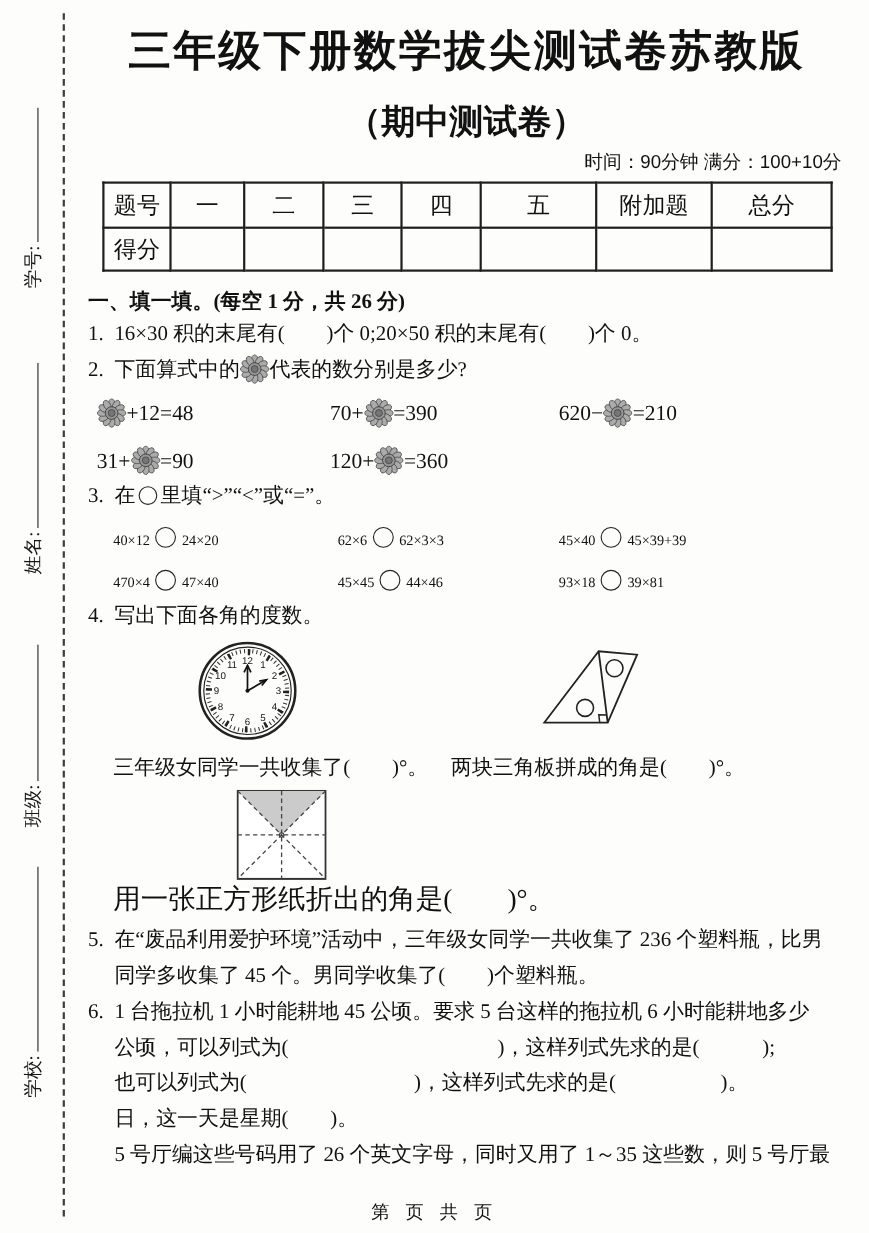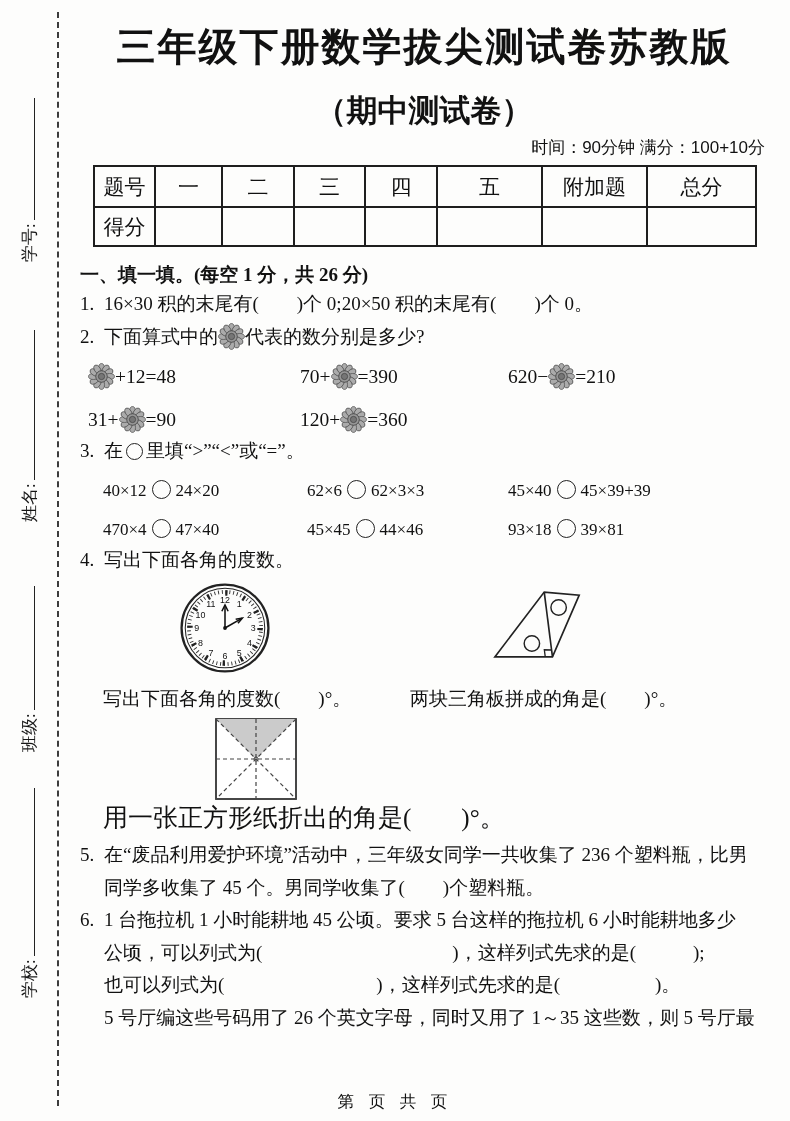--- a/index.html
+++ b/index.html
@@ -39,21 +39,21 @@
   .qline { font-size:19px; line-height:32.5px; white-space:nowrap; }
   .qnum  { display:inline-block; width:24px; }
   .ind   { padding-left:24px; }
 
   .eq-grid { display:grid; grid-template-columns:212px 208px 1fr; row-gap:13px;
              padding-left:8px; margin-top:9px; font-size:19.5px; }
   .eq { white-space:nowrap; height:30px; line-height:30px; }
   .flower { width:27px; height:27px; vertical-align:-7px; }
 
   .cmp-grid { display:grid; grid-template-columns:204px 201px 1fr; row-gap:11px;
-              padding-left:23px; margin-top:9px; font-size:17px; }
+              padding-left:23px; margin-top:9px; font-size:13px; }
   .cmp { white-space:nowrap; height:28px; line-height:28px; }
   .circ { display:inline-block; width:19px; height:19px; border:1.7px solid #222;
           border-radius:50%; vertical-align:-3.5px; margin:0 5px; }
   .circ.small { width:17px; height:17px; vertical-align:-3px; margin:0 3px; }
 
   .fig-row { position:relative; height:102px; margin-top:5px; }
   .clock-svg { position:absolute; left:100px; top:2px; }
   .tri-svg   { position:absolute; left:408px; top:8px; }
   .cap-row { display:flex; font-size:19px; line-height:27px; margin-top:2px; white-space:nowrap; }
   .cap-row .c1 { padding-left:23px; width:330px; }
@@ -231,21 +231,21 @@
       <svg class="tri-svg" width="96" height="72" viewBox="0 0 92 70">
         <polygon points="6,66 62,66 88,6 54,3" fill="none" stroke="#222" stroke-width="1.6"></polygon>
         <line x1="62" y1="66" x2="54" y2="3" stroke="#222" stroke-width="1.6"></line>
         <circle cx="68" cy="18" r="7.5" fill="none" stroke="#222" stroke-width="1.4"></circle>
         <circle cx="42" cy="53" r="7.5" fill="none" stroke="#222" stroke-width="1.4"></circle>
         <polyline points="55,66 54.1,59.1 61.1,59.3" fill="none" stroke="#222" stroke-width="1.3"></polyline>
       </svg>
     </div>
 
     <div class="cap-row">
-      <div class="c1">写出下面各角的度数(　　)°。</div>
+      <div class="c1">三年级女同学一共收集了(　　)°。</div>
       <div class="c2">两块三角板拼成的角是(　　)°。</div>
     </div>
 
     <div class="sq-row">
       <svg class="sq-svg" width="82" height="82" viewBox="0 0 82 82">
         <rect x="1" y="1" width="80" height="80" fill="#fff" stroke="#333" stroke-width="1.8"></rect>
         <polygon points="1,1 81,1 41,41" fill="#cbcbcb"></polygon>
         <g stroke="#444" stroke-width="1.2" stroke-dasharray="4 3">
           <line x1="1" y1="1" x2="81" y2="81"></line>
           <line x1="81" y1="1" x2="1" y2="81"></line>
@@ -262,20 +262,21 @@
       <div>
         <div class="qline"><span class="qnum">5.</span><span>在“废品利用爱护环境”活动中，三年级女同学一共收集了 236 个塑料瓶，比男</span></div>
         <div class="qline ind">同学多收集了 45 个。男同学收集了(　　)个塑料瓶。</div>
       </div>
       <div>
         <div class="qline"><span class="qnum">6.</span><span>1 台拖拉机 1 小时能耕地 45 公顷。要求 5 台这样的拖拉机 6 小时能耕地多少</span></div>
         <div class="qline ind">公顷，可以列式为(　　　　　　　　　　)，这样列式先求的是(　　　);</div>
         <div class="qline ind">也可以列式为(　　　　　　　　)，这样列式先求的是(　　　　　)。</div>
       </div>
       <div>
+        <div class="qline ind">日，这一天是星期(　　)。</div>
       </div>
       <div>
         <div class="qline ind">5 号厅编这些号码用了 26 个英文字母，同时又用了 1～35 这些数，则 5 号厅最</div>
 
       </div>
     </div>
 
   </div>
 
   <div class="pg-footer">第 页 共 页</div>

